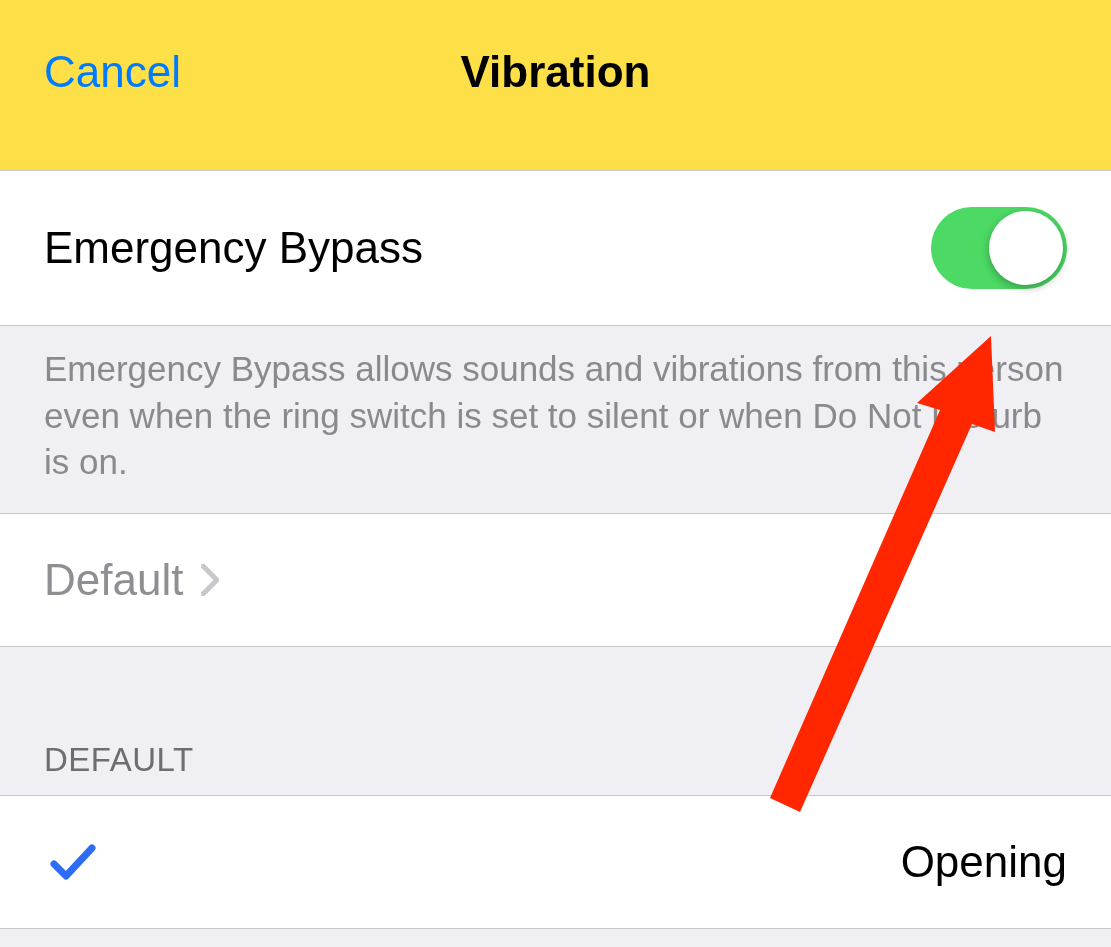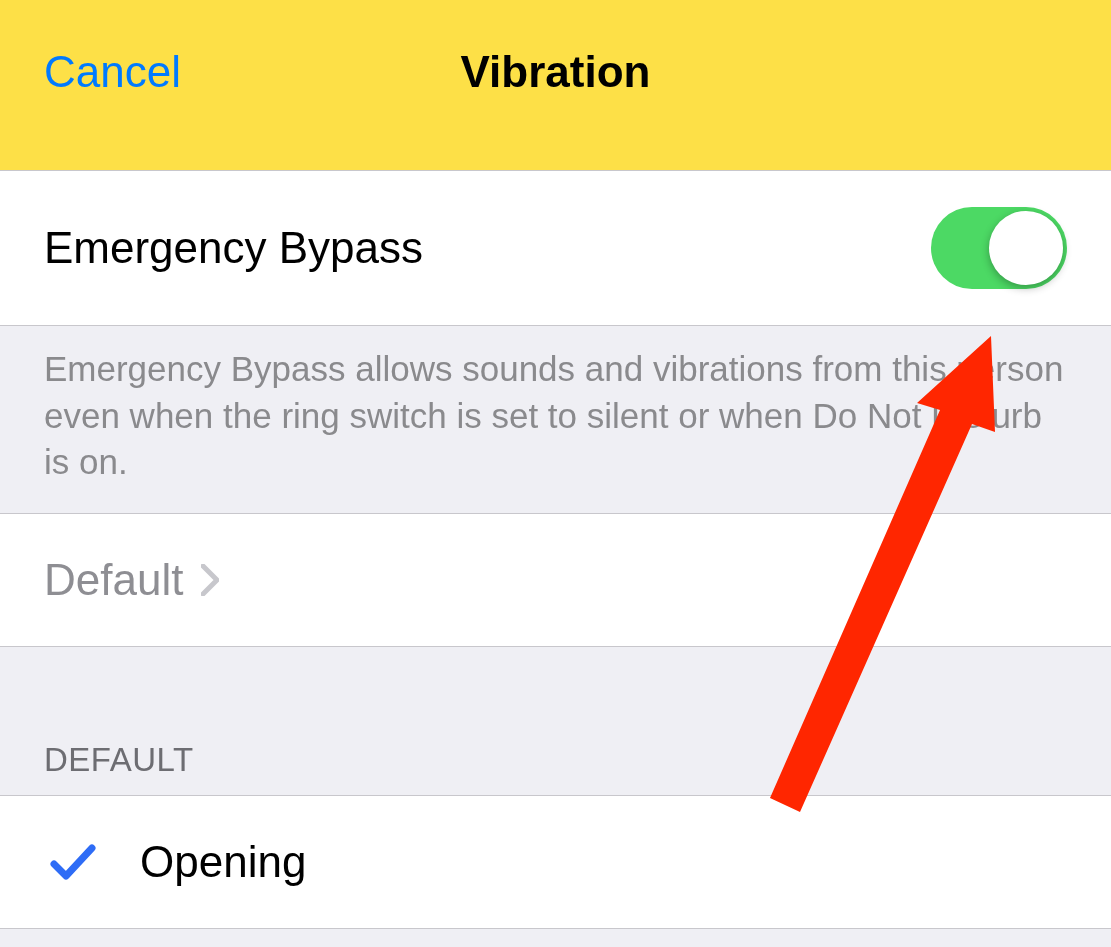--- a/index.html
+++ b/index.html
@@ -93,21 +93,21 @@
     padding: 10px 44px 16px 44px;
     font-size: 33px;
     color: #6d6d72;
     letter-spacing: 0.5px;
     background: #efeff4;
   }
 
   
   .cell.ringtone {
     height: 134px;
-    justify-content: flex-start;
+    justify-content: space-between;
     gap: 44px;
     padding-left: 50px;
   }
   .check {
     width: 46px;
     height: 46px;
     display: flex;
     align-items: center;
     justify-content: center;
   }

